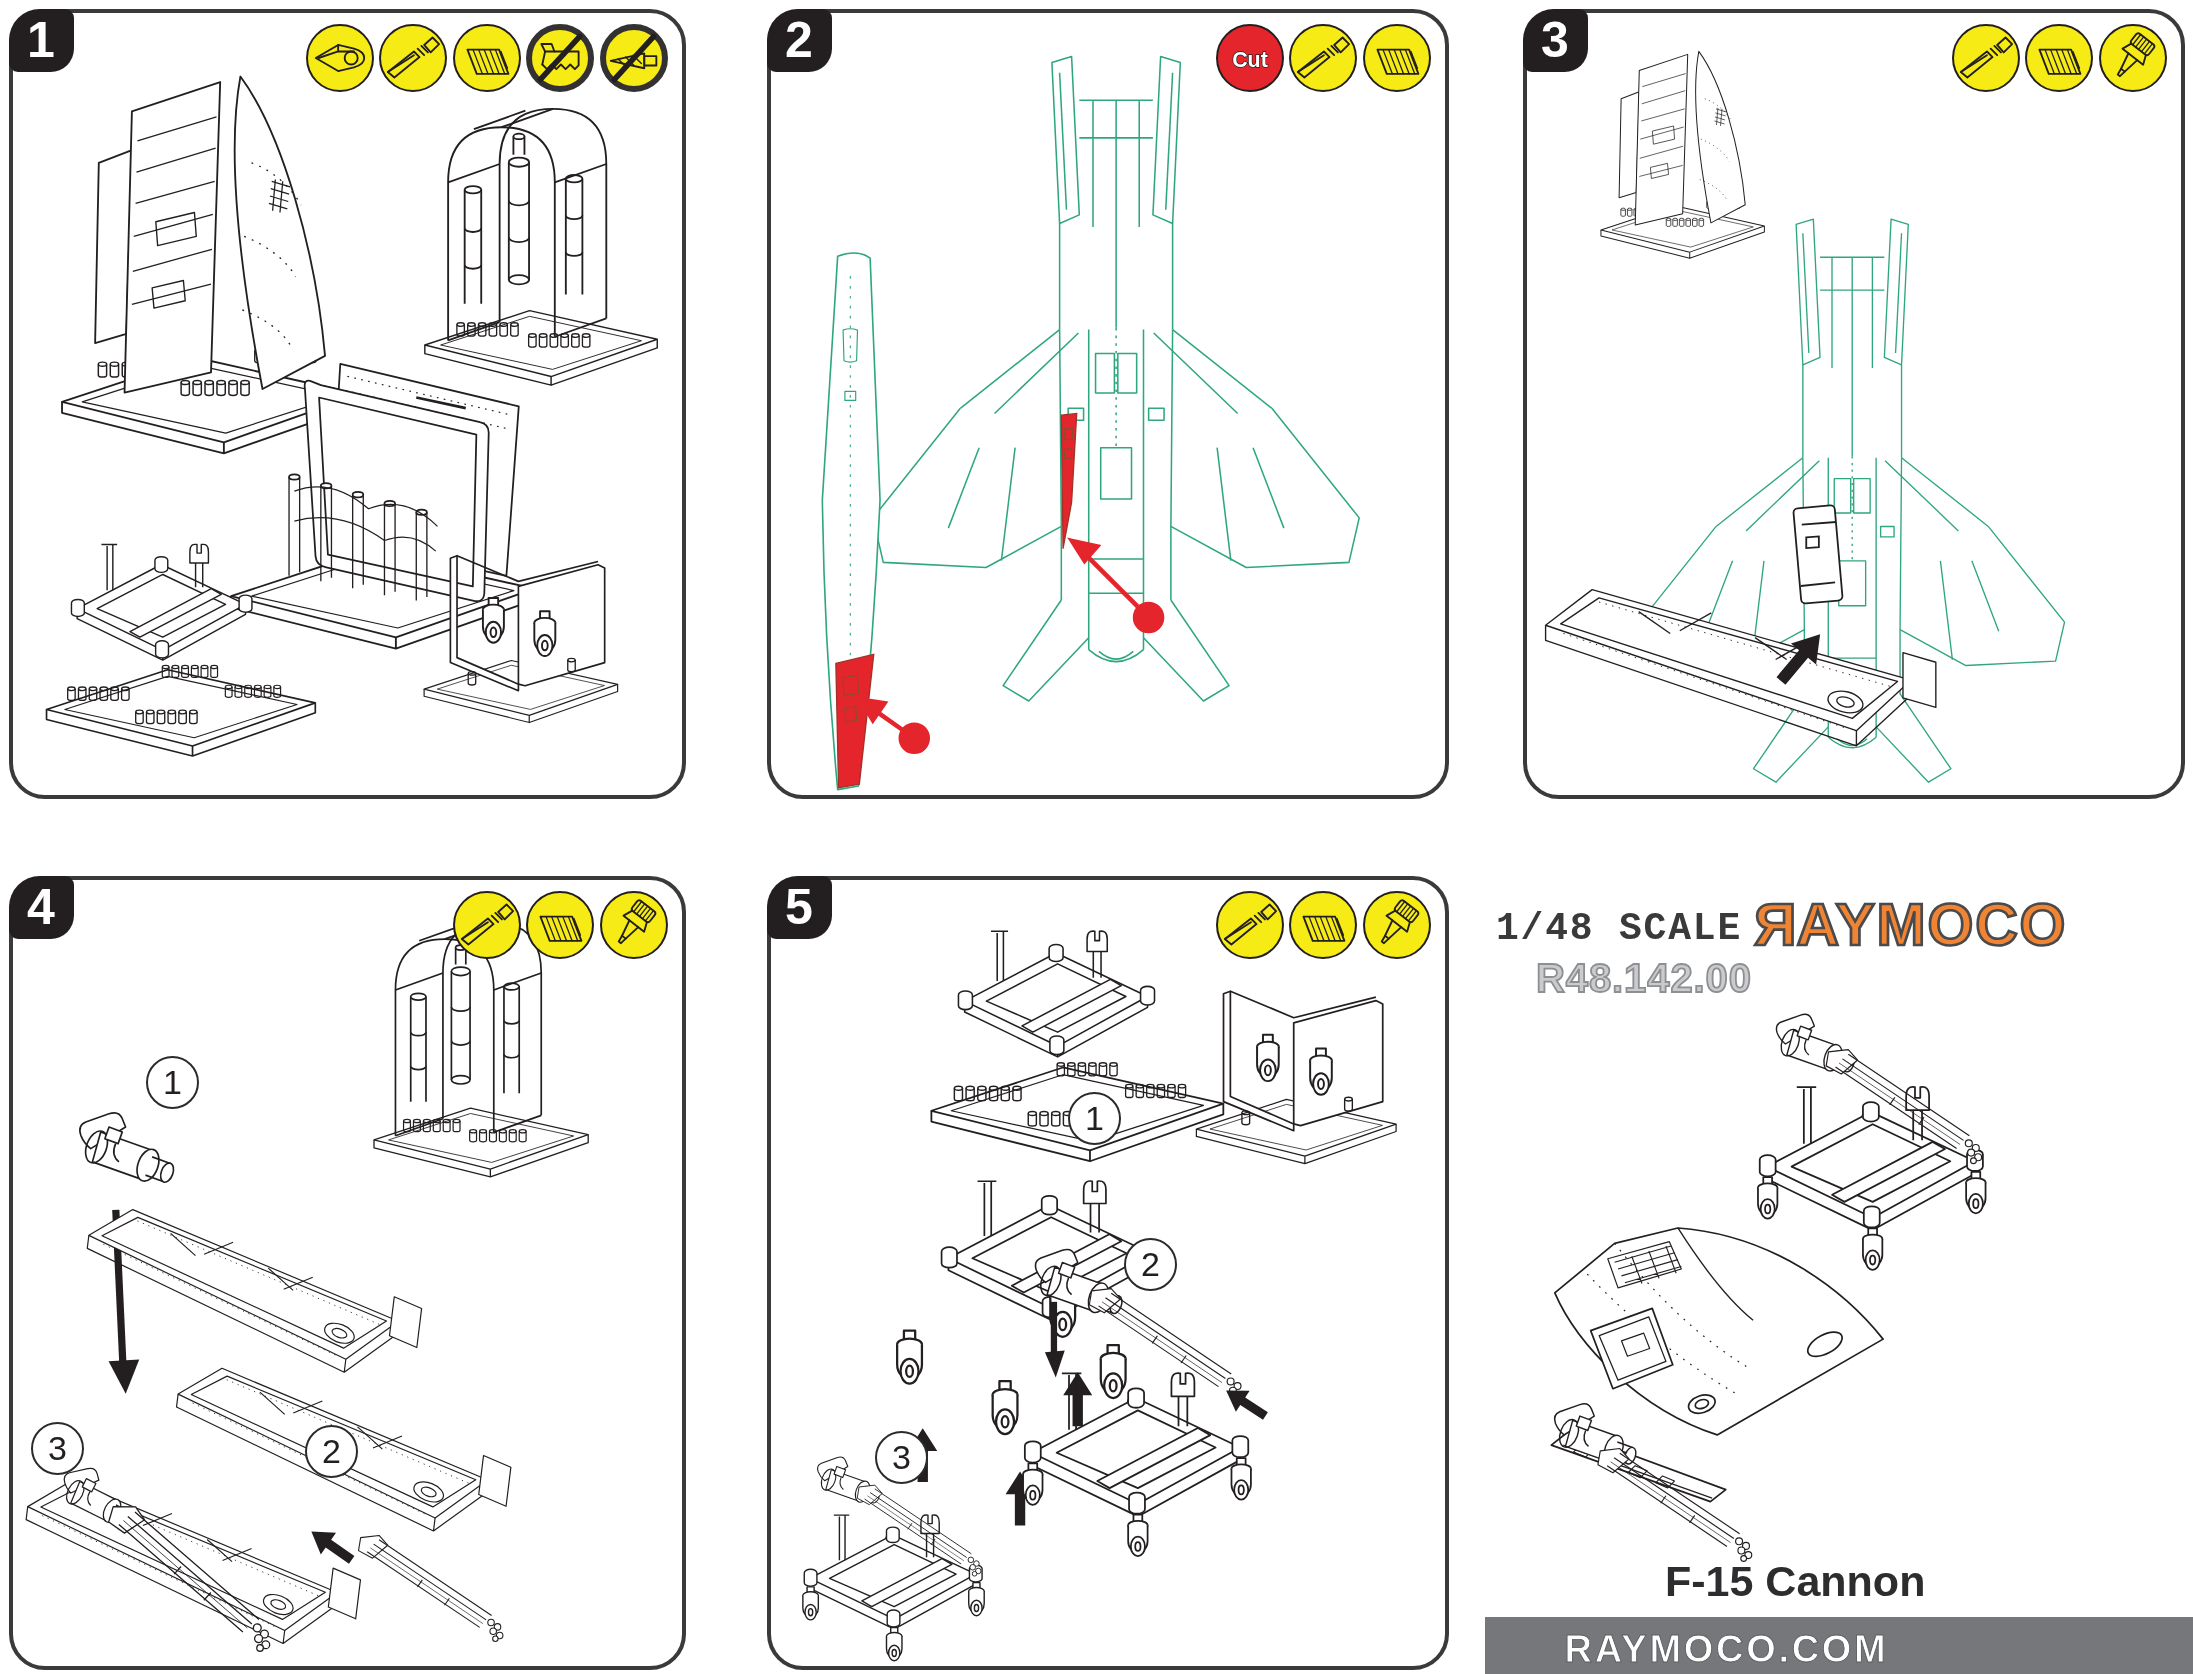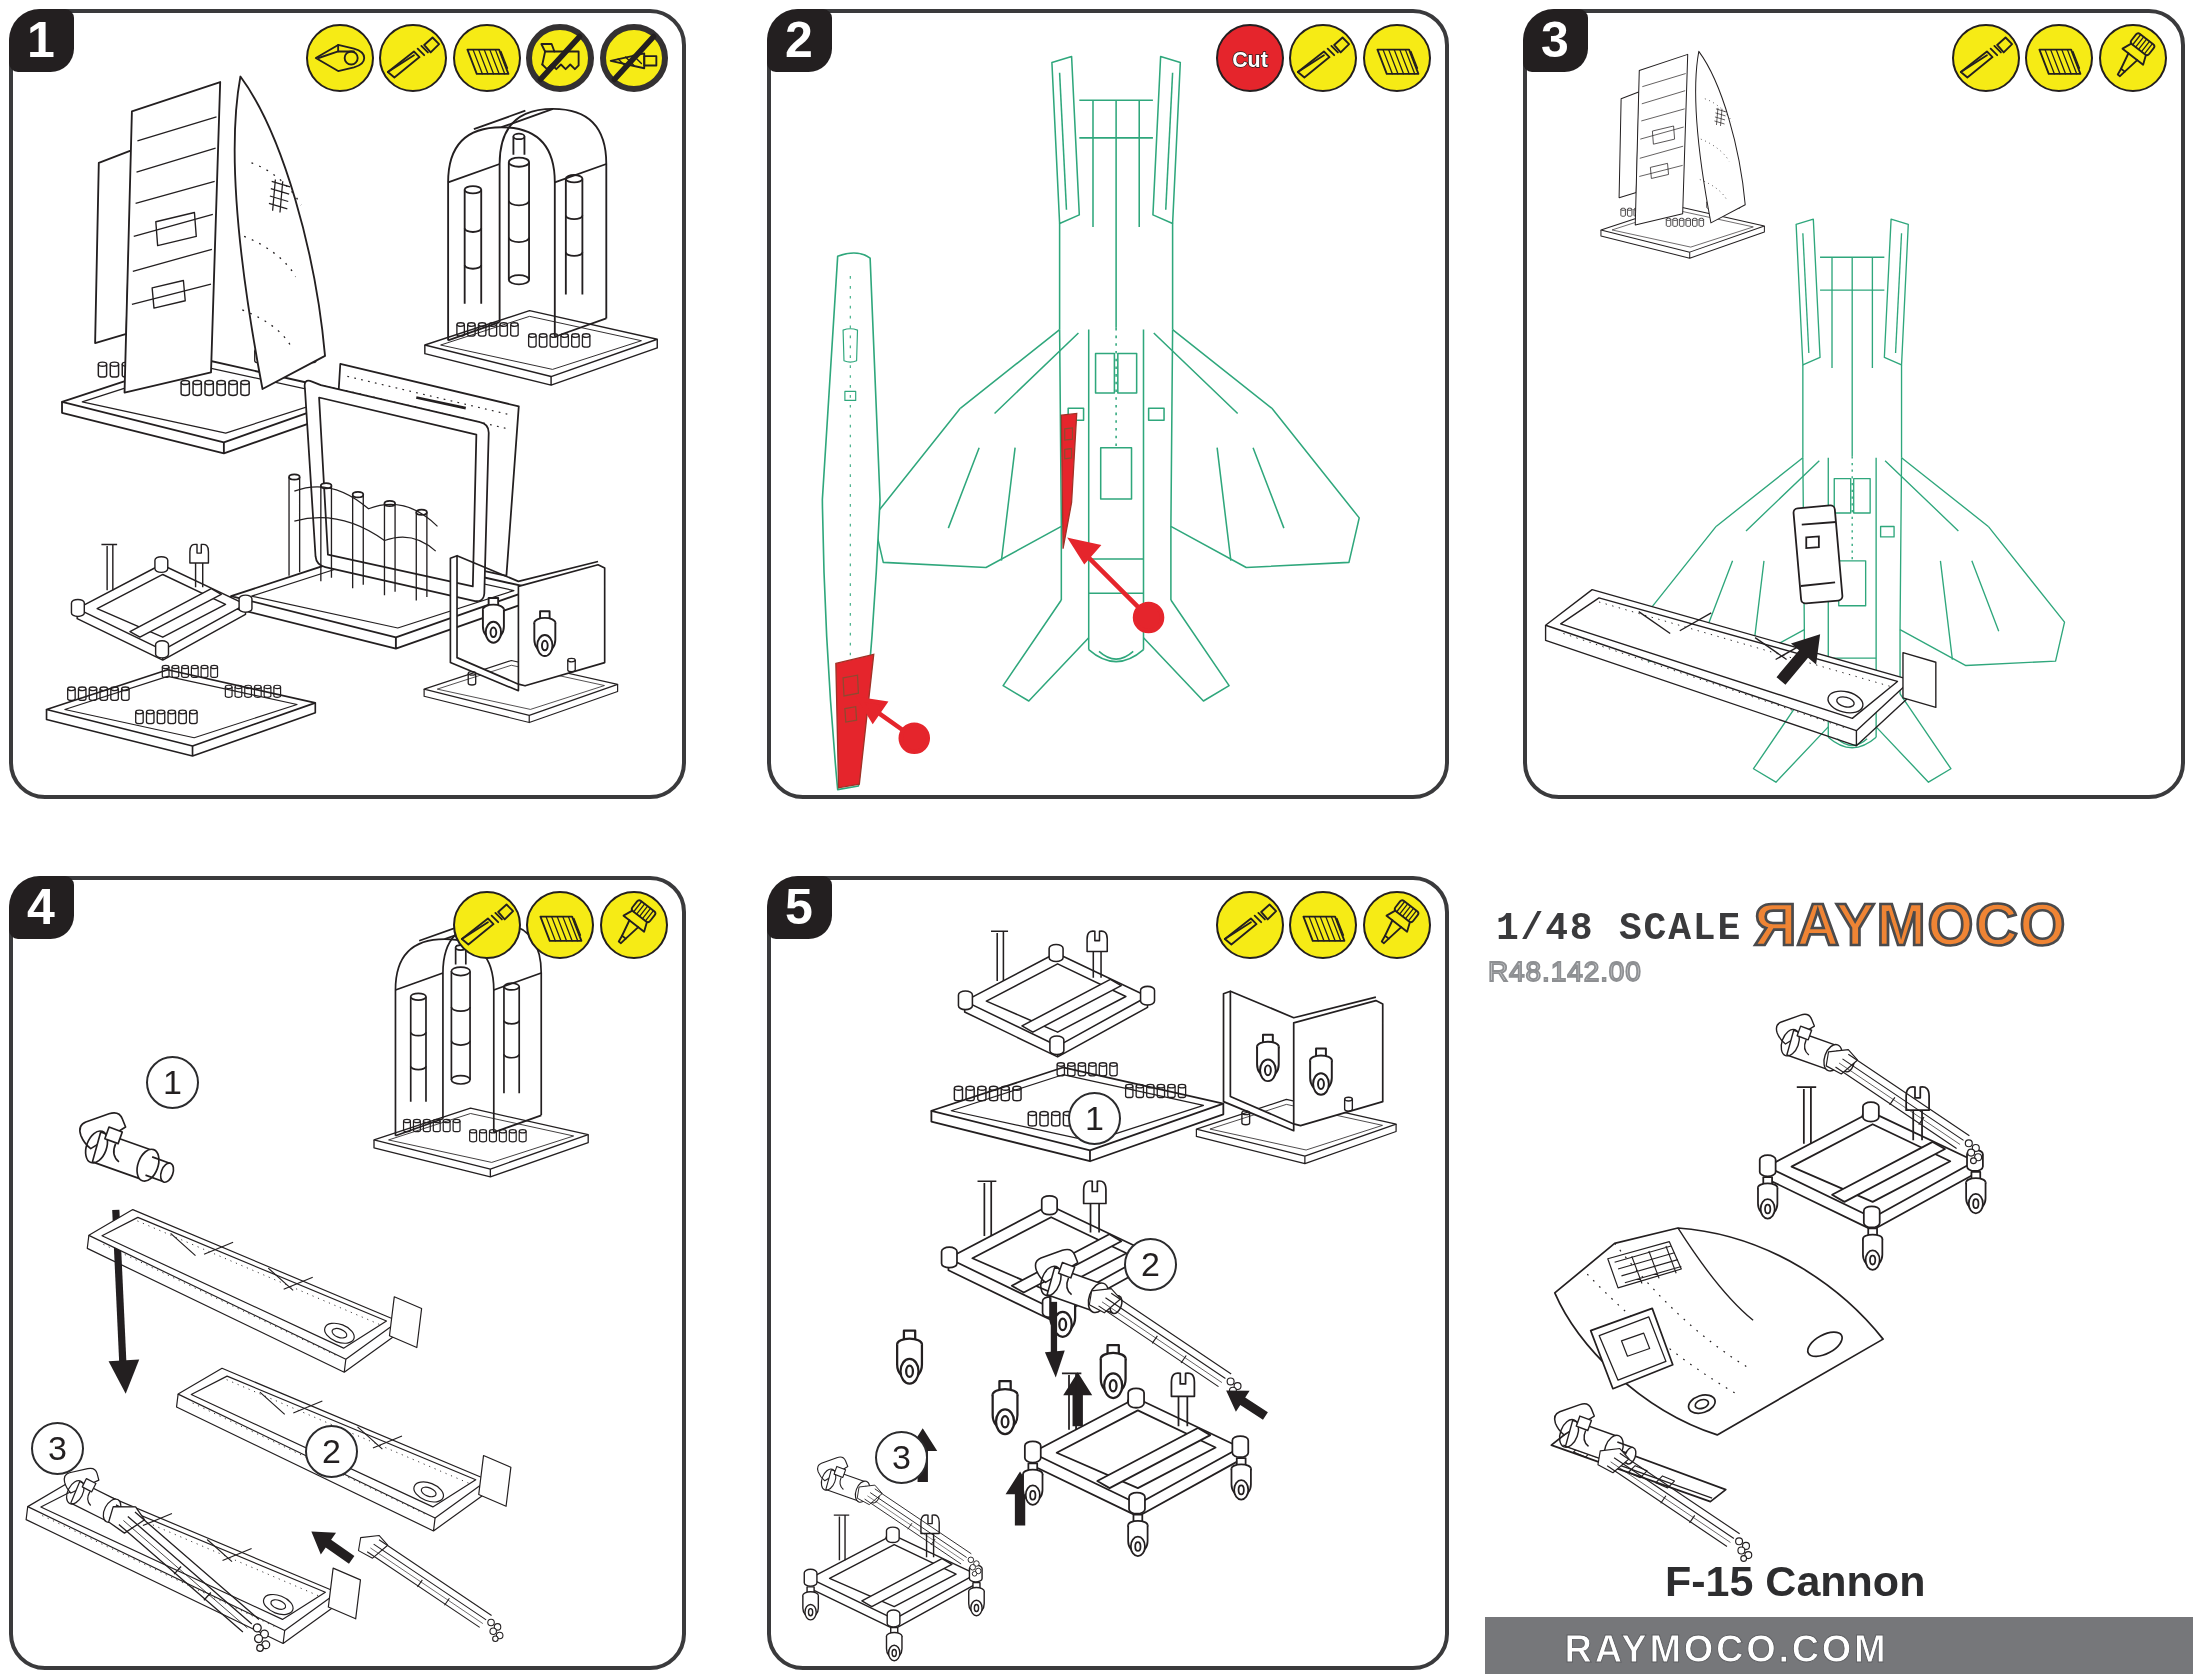--- a/index.html
+++ b/index.html
@@ -22,21 +22,21 @@
   .tool svg{display:block;width:54px;height:54px;}
   .tool.cut{background:var(--red);}
   .tool.prohibit{border-width:6.3px;border-color:#343132;}
   .art{position:absolute;left:0;top:0;width:100%;height:100%;}
   .step{position:absolute;width:49px;height:49px;border:2.7px solid #2B2B2D;border-radius:50%;
         background:#fff;font-size:34px;display:flex;align-items:center;justify-content:center;
         z-index:2;}
   .abs{position:absolute;}
   .scale-label{position:absolute;left:1496px;top:907px;font-size:38px;font-weight:bold;
         color:#3A3A3C;letter-spacing:1.8px;font-family:Liberation Mono, monospace;}
-  .code-label{position:absolute;left:1488px;top:956px;font-size:28px;font-weight:normal;
+  .code-label{position:absolute;left:1536px;top:956px;font-size:40px;font-weight:bold;
         color:var(--code_gray);-webkit-text-stroke:1.8px #8D8F92;letter-spacing:0.9px;}
   .brand-logo{position:absolute;left:1752px;top:891px;font-size:59px;font-weight:bold;
         color:var(--orange);-webkit-text-stroke:2.7px #4A4A4C;letter-spacing:1.8px;}
   .flip{display:inline-block;transform:scaleX(-1);}
   .product-name{position:absolute;left:1665px;top:1557px;width:520px;text-align:left;
         font-size:43px;font-weight:bold;color:#2D2D2F;}
   .site-bar{position:absolute;left:1485px;top:1617px;width:708px;height:64px;
         background:var(--bar_gray);display:flex;align-items:center;justify-content:center;
         padding-right:225px;box-sizing:border-box;}
   .site-bar span{color:#fff;font-size:38px;font-weight:bold;letter-spacing:2.7px;

